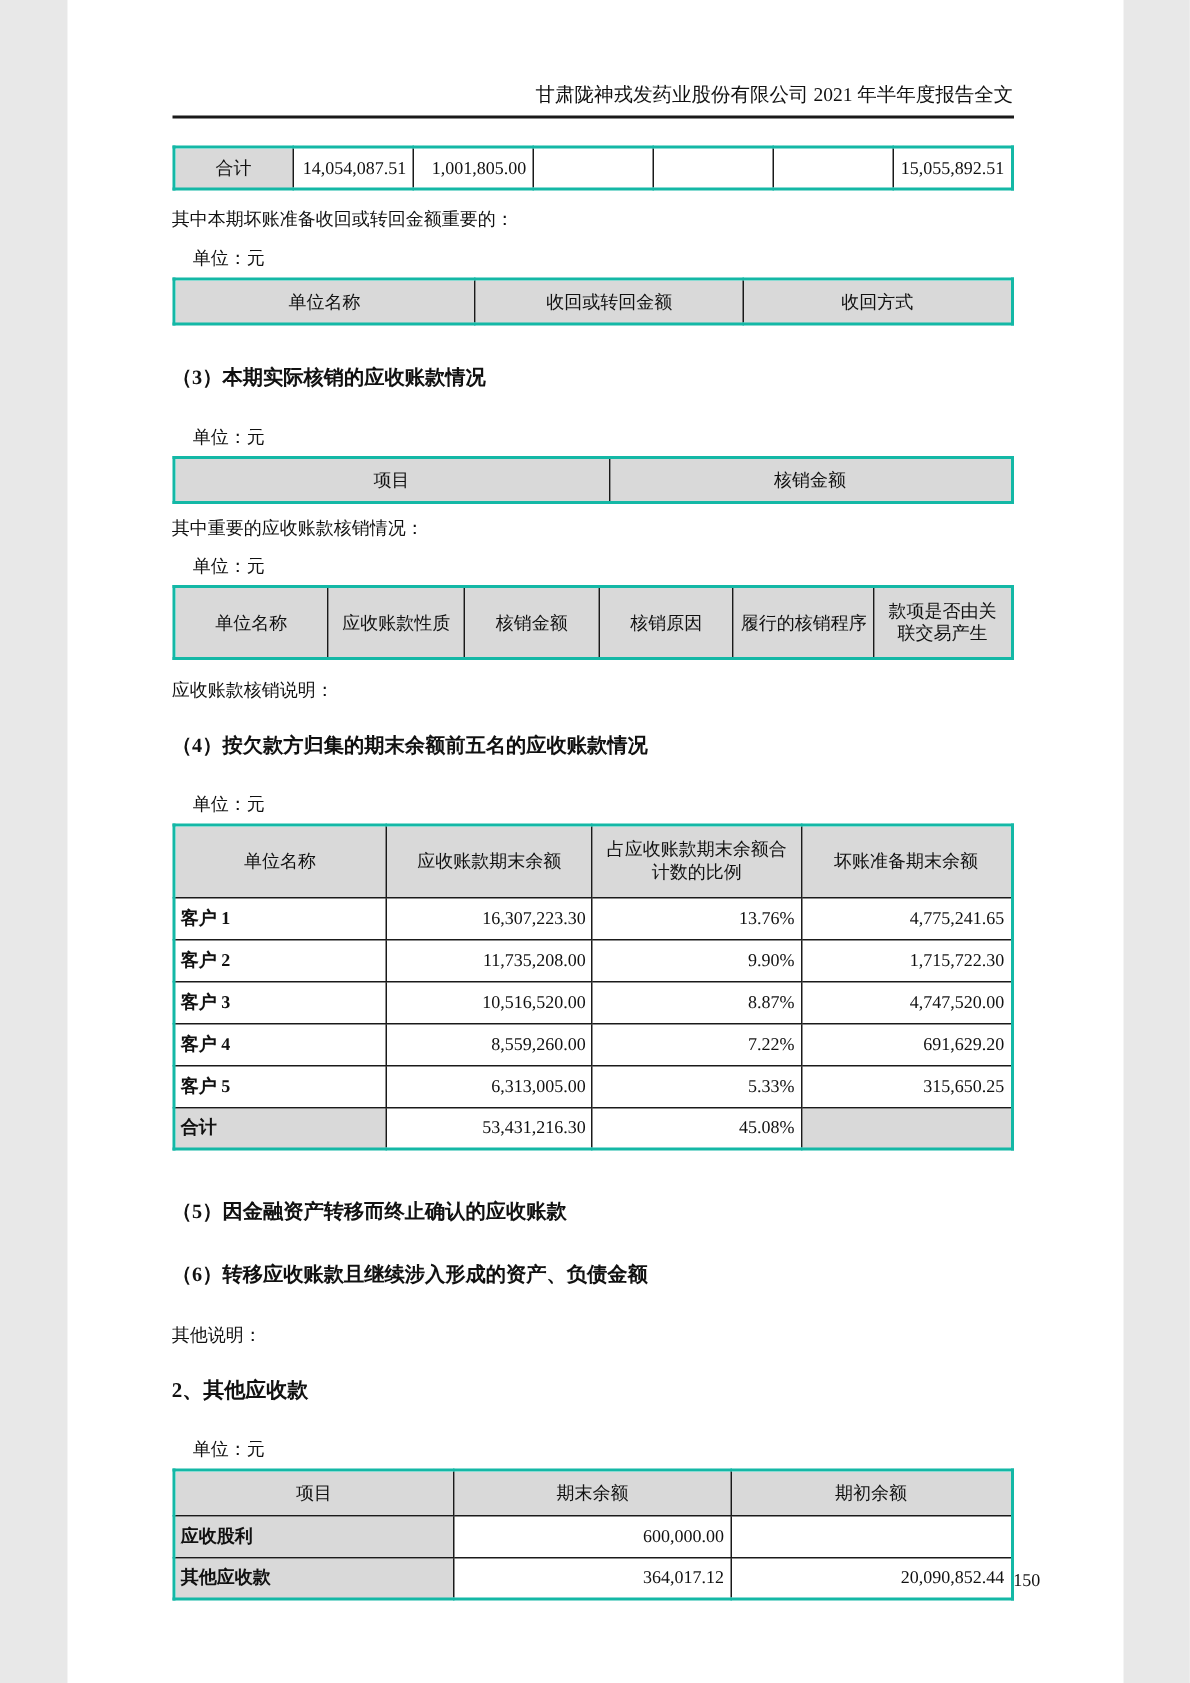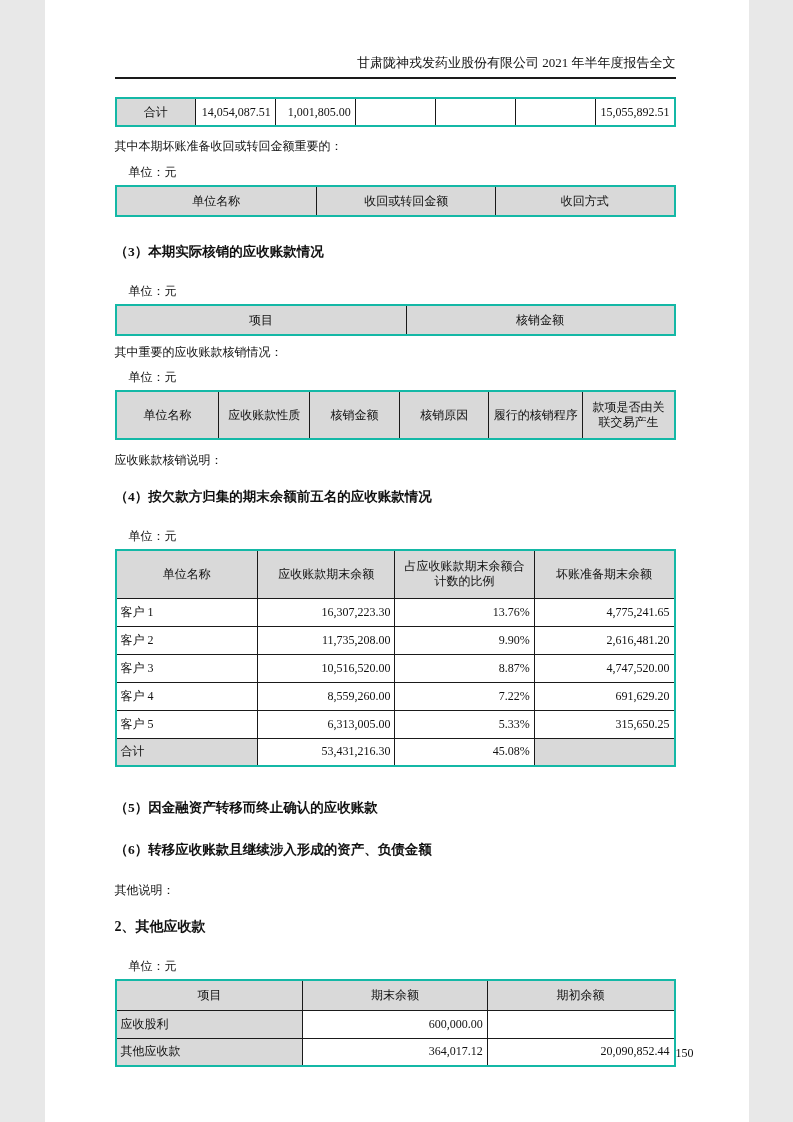--- a/index.html
+++ b/index.html
@@ -19,21 +19,21 @@
     border:2px solid #14b8a6;
   }
   .tbl td {
     border:1px solid #1a1a1a; font-size:12px; line-height:15px;
     padding:3px 4px; vertical-align:middle; overflow:hidden;
   }
   .hd { background:#d9d9d9; text-align:center; }
   .gray { background:#d9d9d9; }
   .c { text-align:center; }
   .num { text-align:right;font-family:Liberation Serif, serif; }
-  .lbl { text-align:left; }
+  .lbl { text-align:left;font-weight:bold; }
   .row-h { height:28px; }
   .hdr-h { height:30px; }
   .hdr-h2 { height:48px; }
   .note { font-size:12px; line-height:15px; margin-top:12px; }
   .unit { font-size:12px; text-align:left; margin:10px 14px 4px; }
   .sec { font-weight:bold; font-size:13.5px; line-height:18px; }
   .t1 { margin-top:18px; }
   .unit-a { margin-top:10px; }
   .sec-3 { margin-top:26px; }
   .unit-b { margin-top:22px; }
@@ -164,21 +164,21 @@
       <tr class="row-h">
         <td class="lbl">客户 1</td>
         <td class="num">16,307,223.30</td>
         <td class="num">13.76%</td>
         <td class="num">4,775,241.65</td>
       </tr>
       <tr class="row-h">
         <td class="lbl">客户 2</td>
         <td class="num">11,735,208.00</td>
         <td class="num">9.90%</td>
-        <td class="num">2,616,481.20</td>
+        <td class="num">1,715,722.30</td>
       </tr>
       <tr class="row-h">
         <td class="lbl">客户 3</td>
         <td class="num">10,516,520.00</td>
         <td class="num">8.87%</td>
         <td class="num">4,747,520.00</td>
       </tr>
       <tr class="row-h">
         <td class="lbl">客户 4</td>
         <td class="num">8,559,260.00</td>

